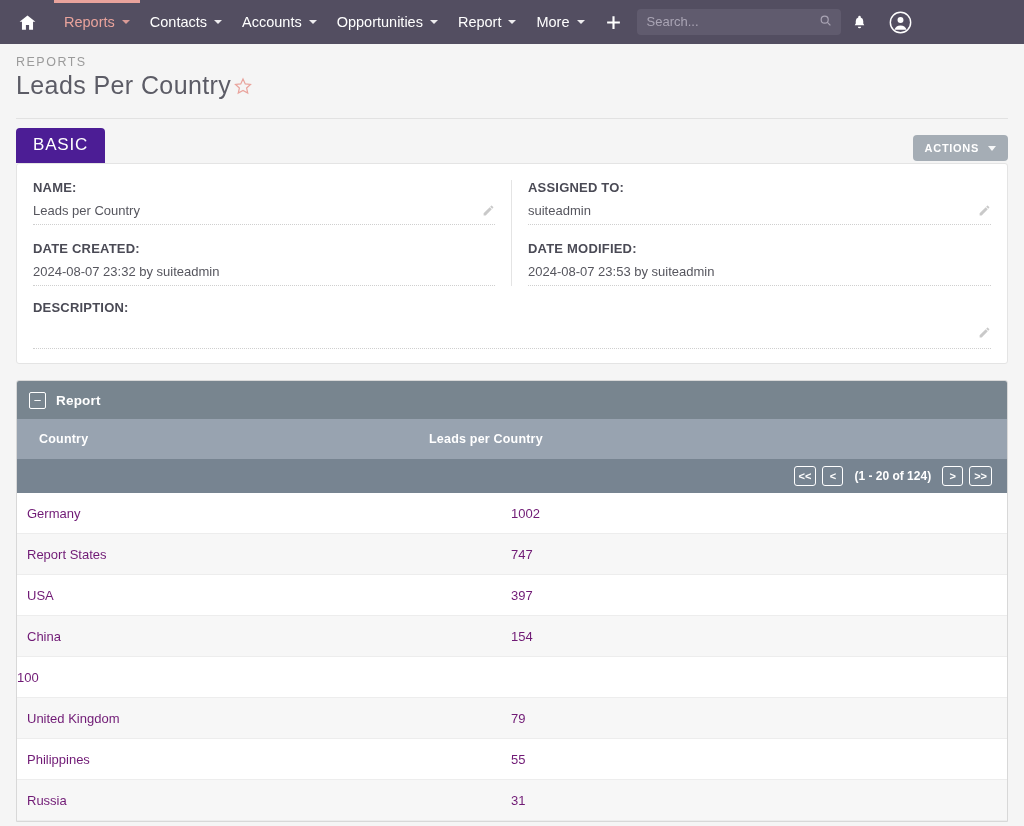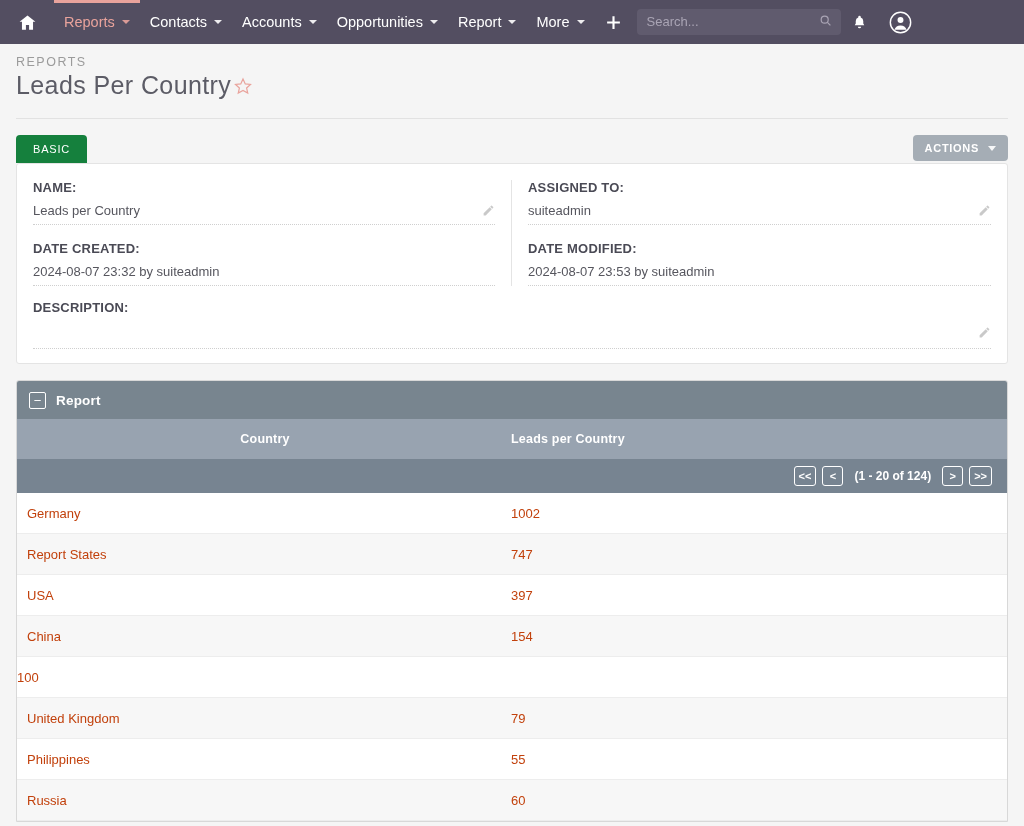--- a/index.html
+++ b/index.html
@@ -119,23 +119,23 @@
 
   
   .tabstrip {
     height: 38px;
     display: flex; align-items: flex-end;
     padding: 0 16px;
     margin-top: 6px;
     justify-content: space-between;
   }
   .tab-basic {
-    background: #15803d;
-    color: #ffffff;
-    font-size: 11px;
+    background: #4c1d95;
+    color: #ffffff;
+    font-size: 17px;
     letter-spacing: .8px;
     padding: 8px 17px 8px 17px;
     border-radius: 4px 4px 0 0;
     cursor: pointer;
     line-height: 1.1;
   }
   .actions-btn {
     background: #a5adb5;
     color: #ffffff;
     font-size: 11px;
@@ -226,21 +226,21 @@
     background: #98a3b0;
     height: 40px;
     display: flex; align-items: center;
   }
   .col-header {
     color: #ffffff;
     font-size: 12.5px;
     font-weight: bold;
     letter-spacing: .2px;
   }
-  .col-country { width: 494px; padding-left: 2px; text-align: center; }
+  .col-country { width: 412px; padding-left: 22px; }
   .col-value { flex: 1; }
   .pager-row {
     background: #778491;
     height: 34px;
     display: flex; align-items: center; justify-content: flex-end;
     padding-right: 12px;
   }
   .pager-btn {
     min-width: 21px; height: 20px;
     border: 1px solid #ffffff;
@@ -263,21 +263,21 @@
   .table-body { background: #ffffff; }
   .trow {
     height: 41px;
     display: flex; align-items: center;
     border-bottom: 1px solid #ededed;
     background: #ffffff;
   }
   .trow.alt { background: #f7f7f7; }
   .tcell {
     font-size: 13px;
-    color: #c2410c;
+    color: #701a75;
   }
   .tcell.country { width: 494px; padding-left: 10px; }
   .tcell.value { flex: 1; }
 </style>
 </head>
 <body>
 
 <div class="navbar">
   <div class="nav-home">
     <svg width="19" height="19" viewBox="0 0 24 24">
@@ -455,16 +455,16 @@
       <div class="trow alt">
         <div class="tcell country">United Kingdom</div>
         <div class="tcell value">79</div>
       </div>
       <div class="trow">
         <div class="tcell country">Philippines</div>
         <div class="tcell value">55</div>
       </div>
       <div class="trow alt">
         <div class="tcell country">Russia</div>
-        <div class="tcell value">60</div>
+        <div class="tcell value">31</div>
       </div>
     </div>
 </div>
 
 </body></html>

